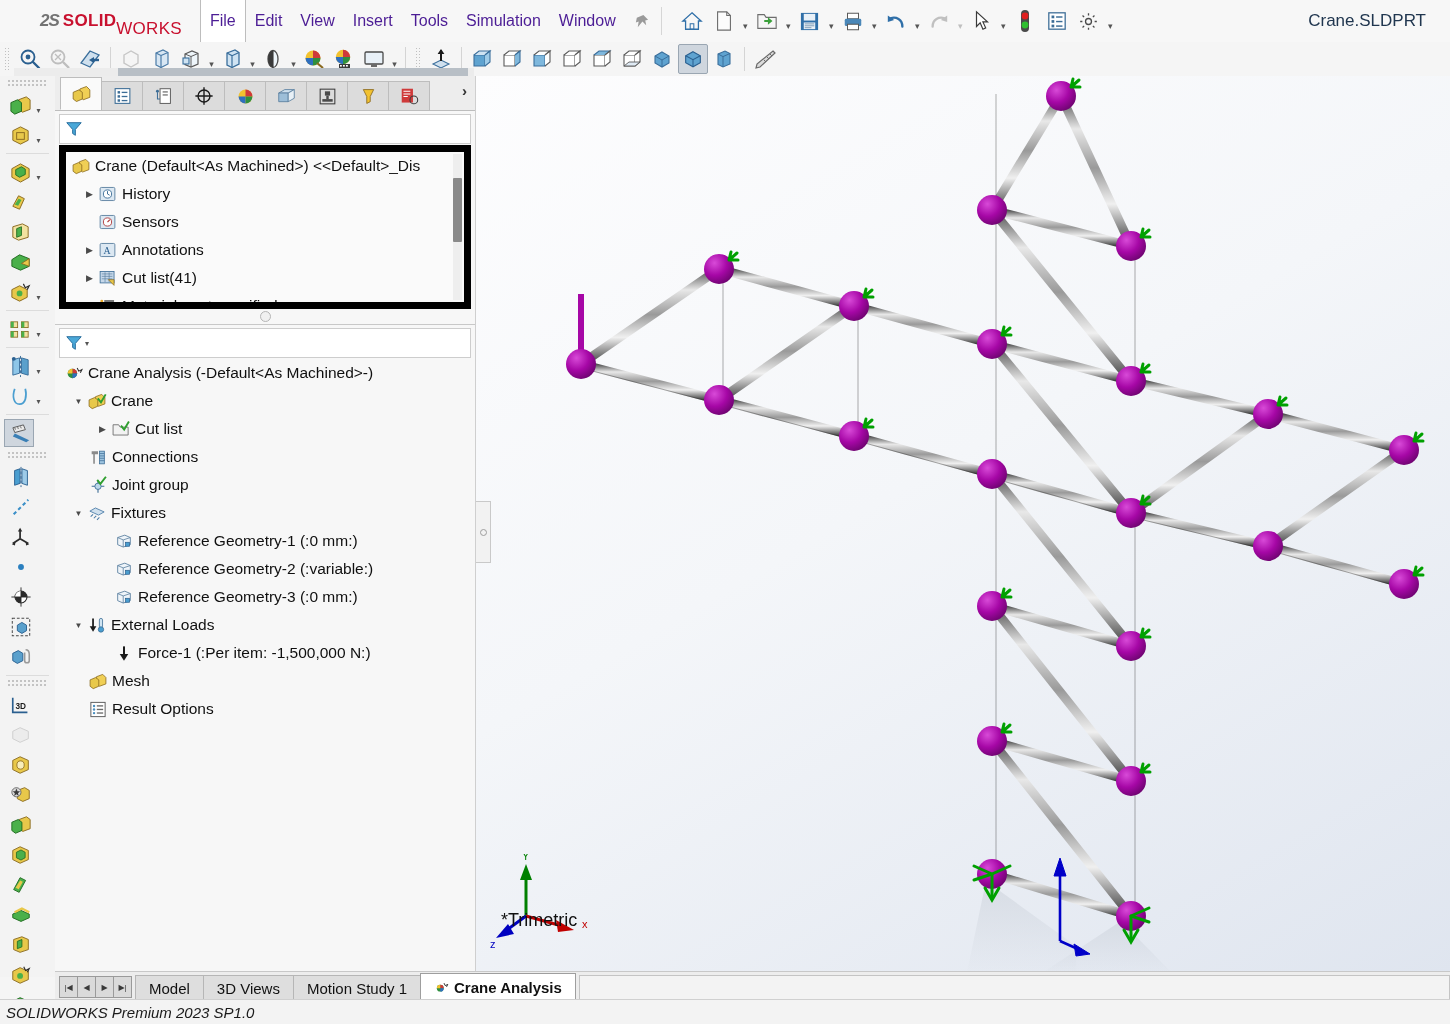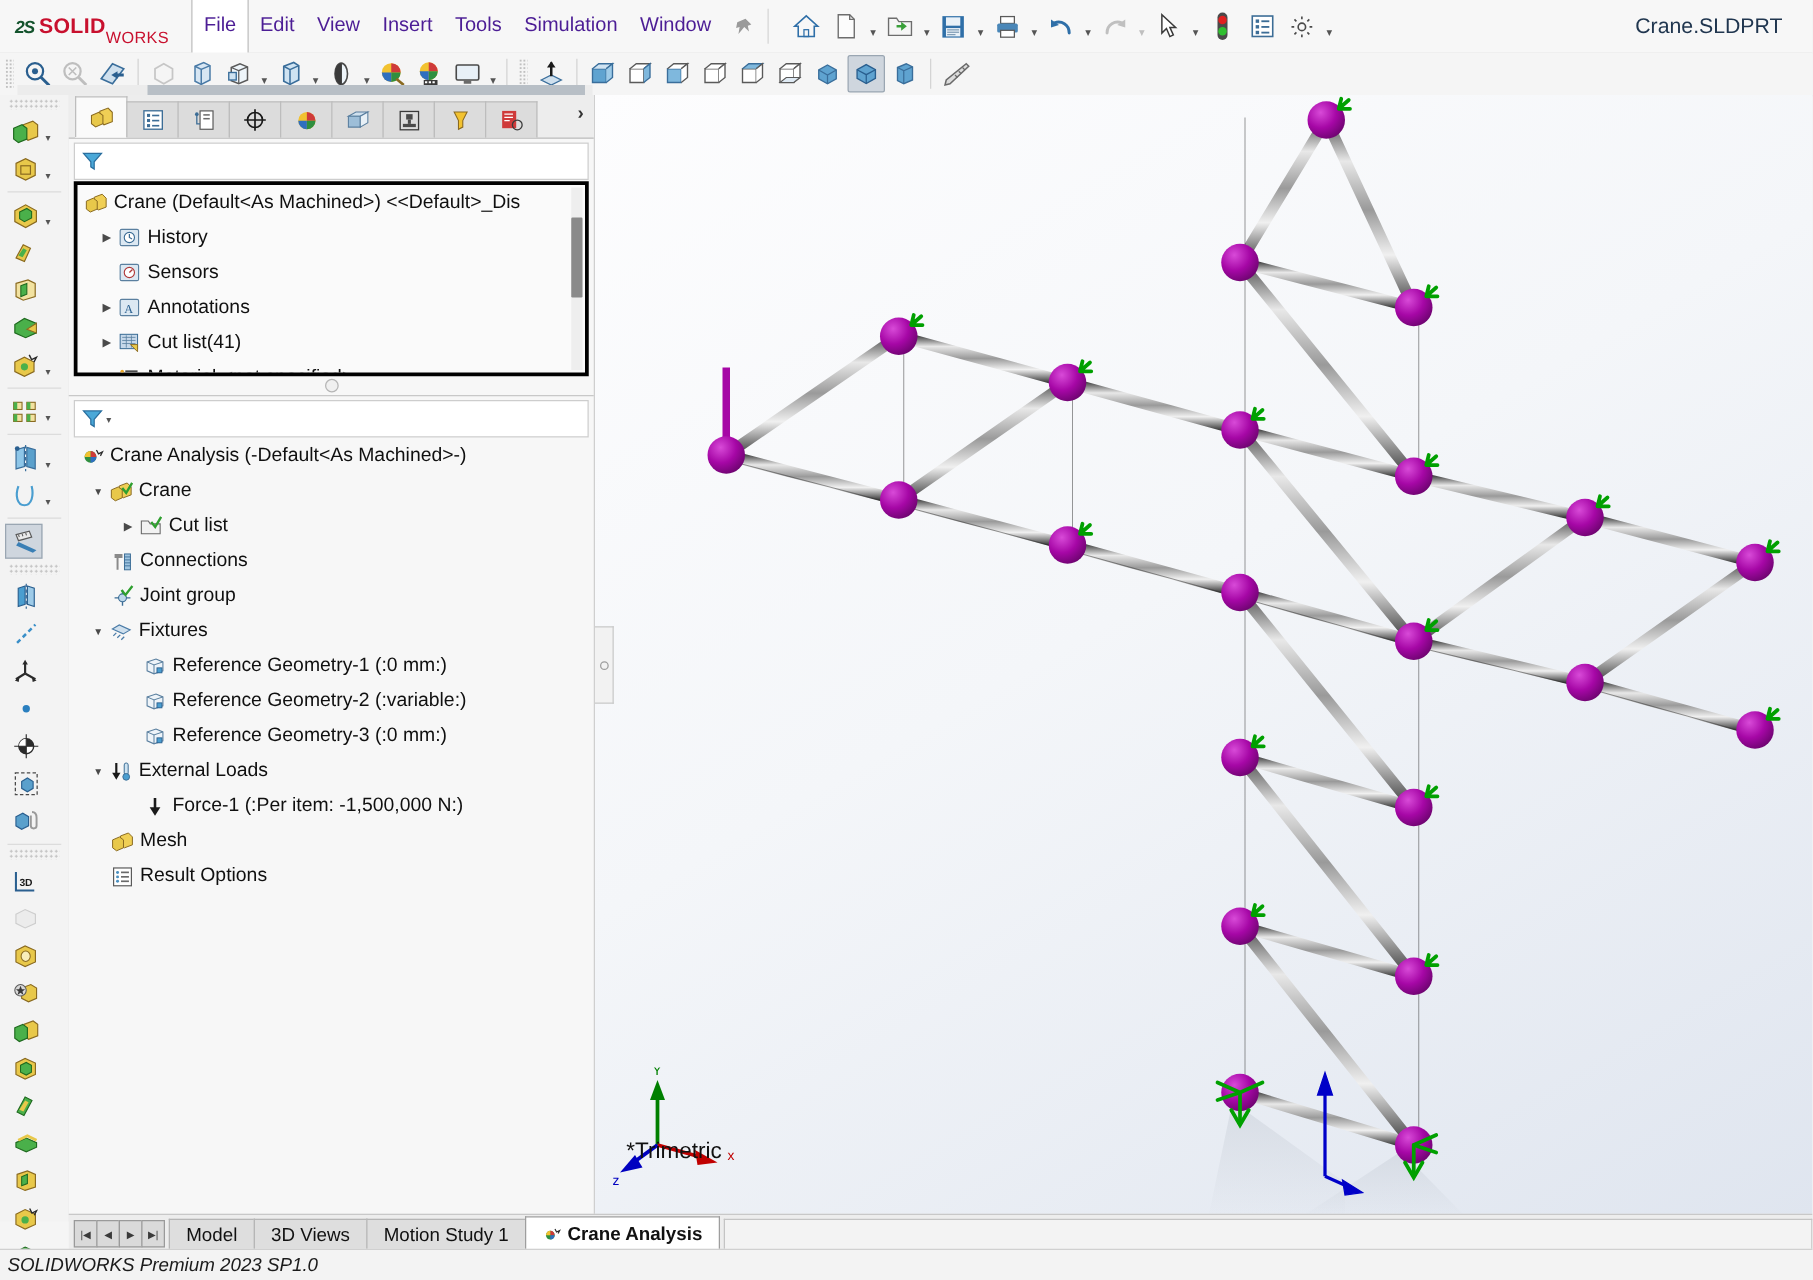--- a/index.html
+++ b/index.html
@@ -8,23 +8,23 @@
     font-family:"Liberation Sans", sans-serif;
     font-size:13px;color:#1b1b1b;background:#f0f0f0;
     -webkit-font-smoothing:antialiased;
   }
   .app{position:relative;width:1450px;height:1024px;background:#f5f5f5;}
 
   
   .menubar{position:absolute;left:0;top:0;width:1450px;height:42px;background:#f7f7f7;
            border-bottom:1px solid #dcdcdc;display:flex;align-items:center;}
   .logo{display:flex;align-items:center;margin-left:12px;margin-right:18px;}
-  .logo .ds{color:#14532d;font-weight:bold;font-size:14px;letter-spacing:-1px;font-style:italic;}
+  .logo .ds{color:#737373;font-weight:bold;font-size:17px;letter-spacing:-1px;font-style:italic;margin-left:28px;}
   .logo .sw1{color:#c8102e;font-weight:bold;font-size:17px;letter-spacing:.3px;margin-left:4px;}
-  .logo .sw2{color:#c8102e;font-size:13px;letter-spacing:.3px;margin-top:16px;}
+  .logo .sw2{color:#c8102e;font-size:17px;letter-spacing:.3px;margin-top:16px;}
   .menus{display:flex;align-items:center;height:34px;}
   .menu-item{padding:17px 9px;font-size:16px;color:#4c1d95;line-height:22px;cursor:default;}
   .menu-item.boxed{border:1px solid #bdbdbd;background:#fff;}
   .pin{width:22px;height:22px;display:flex;align-items:center;justify-content:center;color:#9a9a9a;font-size:15px;margin-left:6px;}
   .mb-sep{width:1px;height:28px;background:#d6d6d6;margin:0 8px;}
   .qa{display:flex;align-items:center;margin-left:6px;}
   .qa .ic{width:26px;height:26px;display:flex;align-items:center;justify-content:center;margin:0 3px;}
   .caret{width:11px;height:26px;display:flex;align-items:flex-end;justify-content:center;color:#555;font-size:9px;padding-bottom:6px;}
   .doctitle{position:absolute;right:24px;top:11px;font-size:17px;color:#20364f;}
 
@@ -52,21 +52,21 @@
   
   .fm{position:absolute;left:55px;top:76px;width:420px;height:901px;background:#f7f7f7;
       border-right:1px solid #cfcfcf;}
   .fm-tabs{display:flex;align-items:flex-end;height:34px;padding-left:5px;background:#ededed;
            border-bottom:1px solid #bdbdbd;position:relative;}
   .fm-tab{width:40px;height:28px;display:flex;align-items:center;justify-content:center;
           background:#dcdcdc;border:1px solid #bdbdbd;border-bottom:none;margin-right:-1px;}
   .fm-tab.sel{background:#fafafa;height:31px;border-bottom:1px solid #fafafa;}
   .fm-more{position:absolute;right:8px;top:6px;font-size:15px;color:#333;font-weight:bold;}
   .fm-filter{height:28px;background:#fff;border:1px solid #cdcdcd;margin:3px 4px 0 4px;display:flex;align-items:center;padding-left:5px;}
-  .tree{position:relative;background:#fafafa;margin:1px 4px 0 4px;border:3px solid #000000;overflow:hidden;}
+  .tree{position:relative;background:#fafafa;margin:1px 4px 0 4px;border:7px solid #000000;overflow:hidden;}
   .tree.top{height:150px;}
   .tree.bot{height:450px;border:none;background:#f7f7f7;}
   .tn{display:flex;align-items:center;height:28px;white-space:nowrap;font-size:15.5px;color:#101010;}
   .tn .arrow{width:15px;text-align:center;color:#4a4a4a;font-size:9px;}
   .tn .arrow.open{font-size:8px;}
   .tn .ti{width:21px;height:20px;display:flex;align-items:center;justify-content:center;margin-right:4px;}
   .scroll-v{position:absolute;right:2px;top:26px;width:9px;height:64px;background:#8a8a8a;border-radius:1px;}
   .scroll-trough{position:absolute;right:2px;top:2px;width:9px;height:146px;background:#eee;}
   .hsplit{height:11px;margin:2px 4px;display:flex;align-items:center;justify-content:center;}
   .hsplit i{width:9px;height:9px;border:1px solid #b5b5b5;border-radius:50%;display:block;background:#f0f0f0;}

